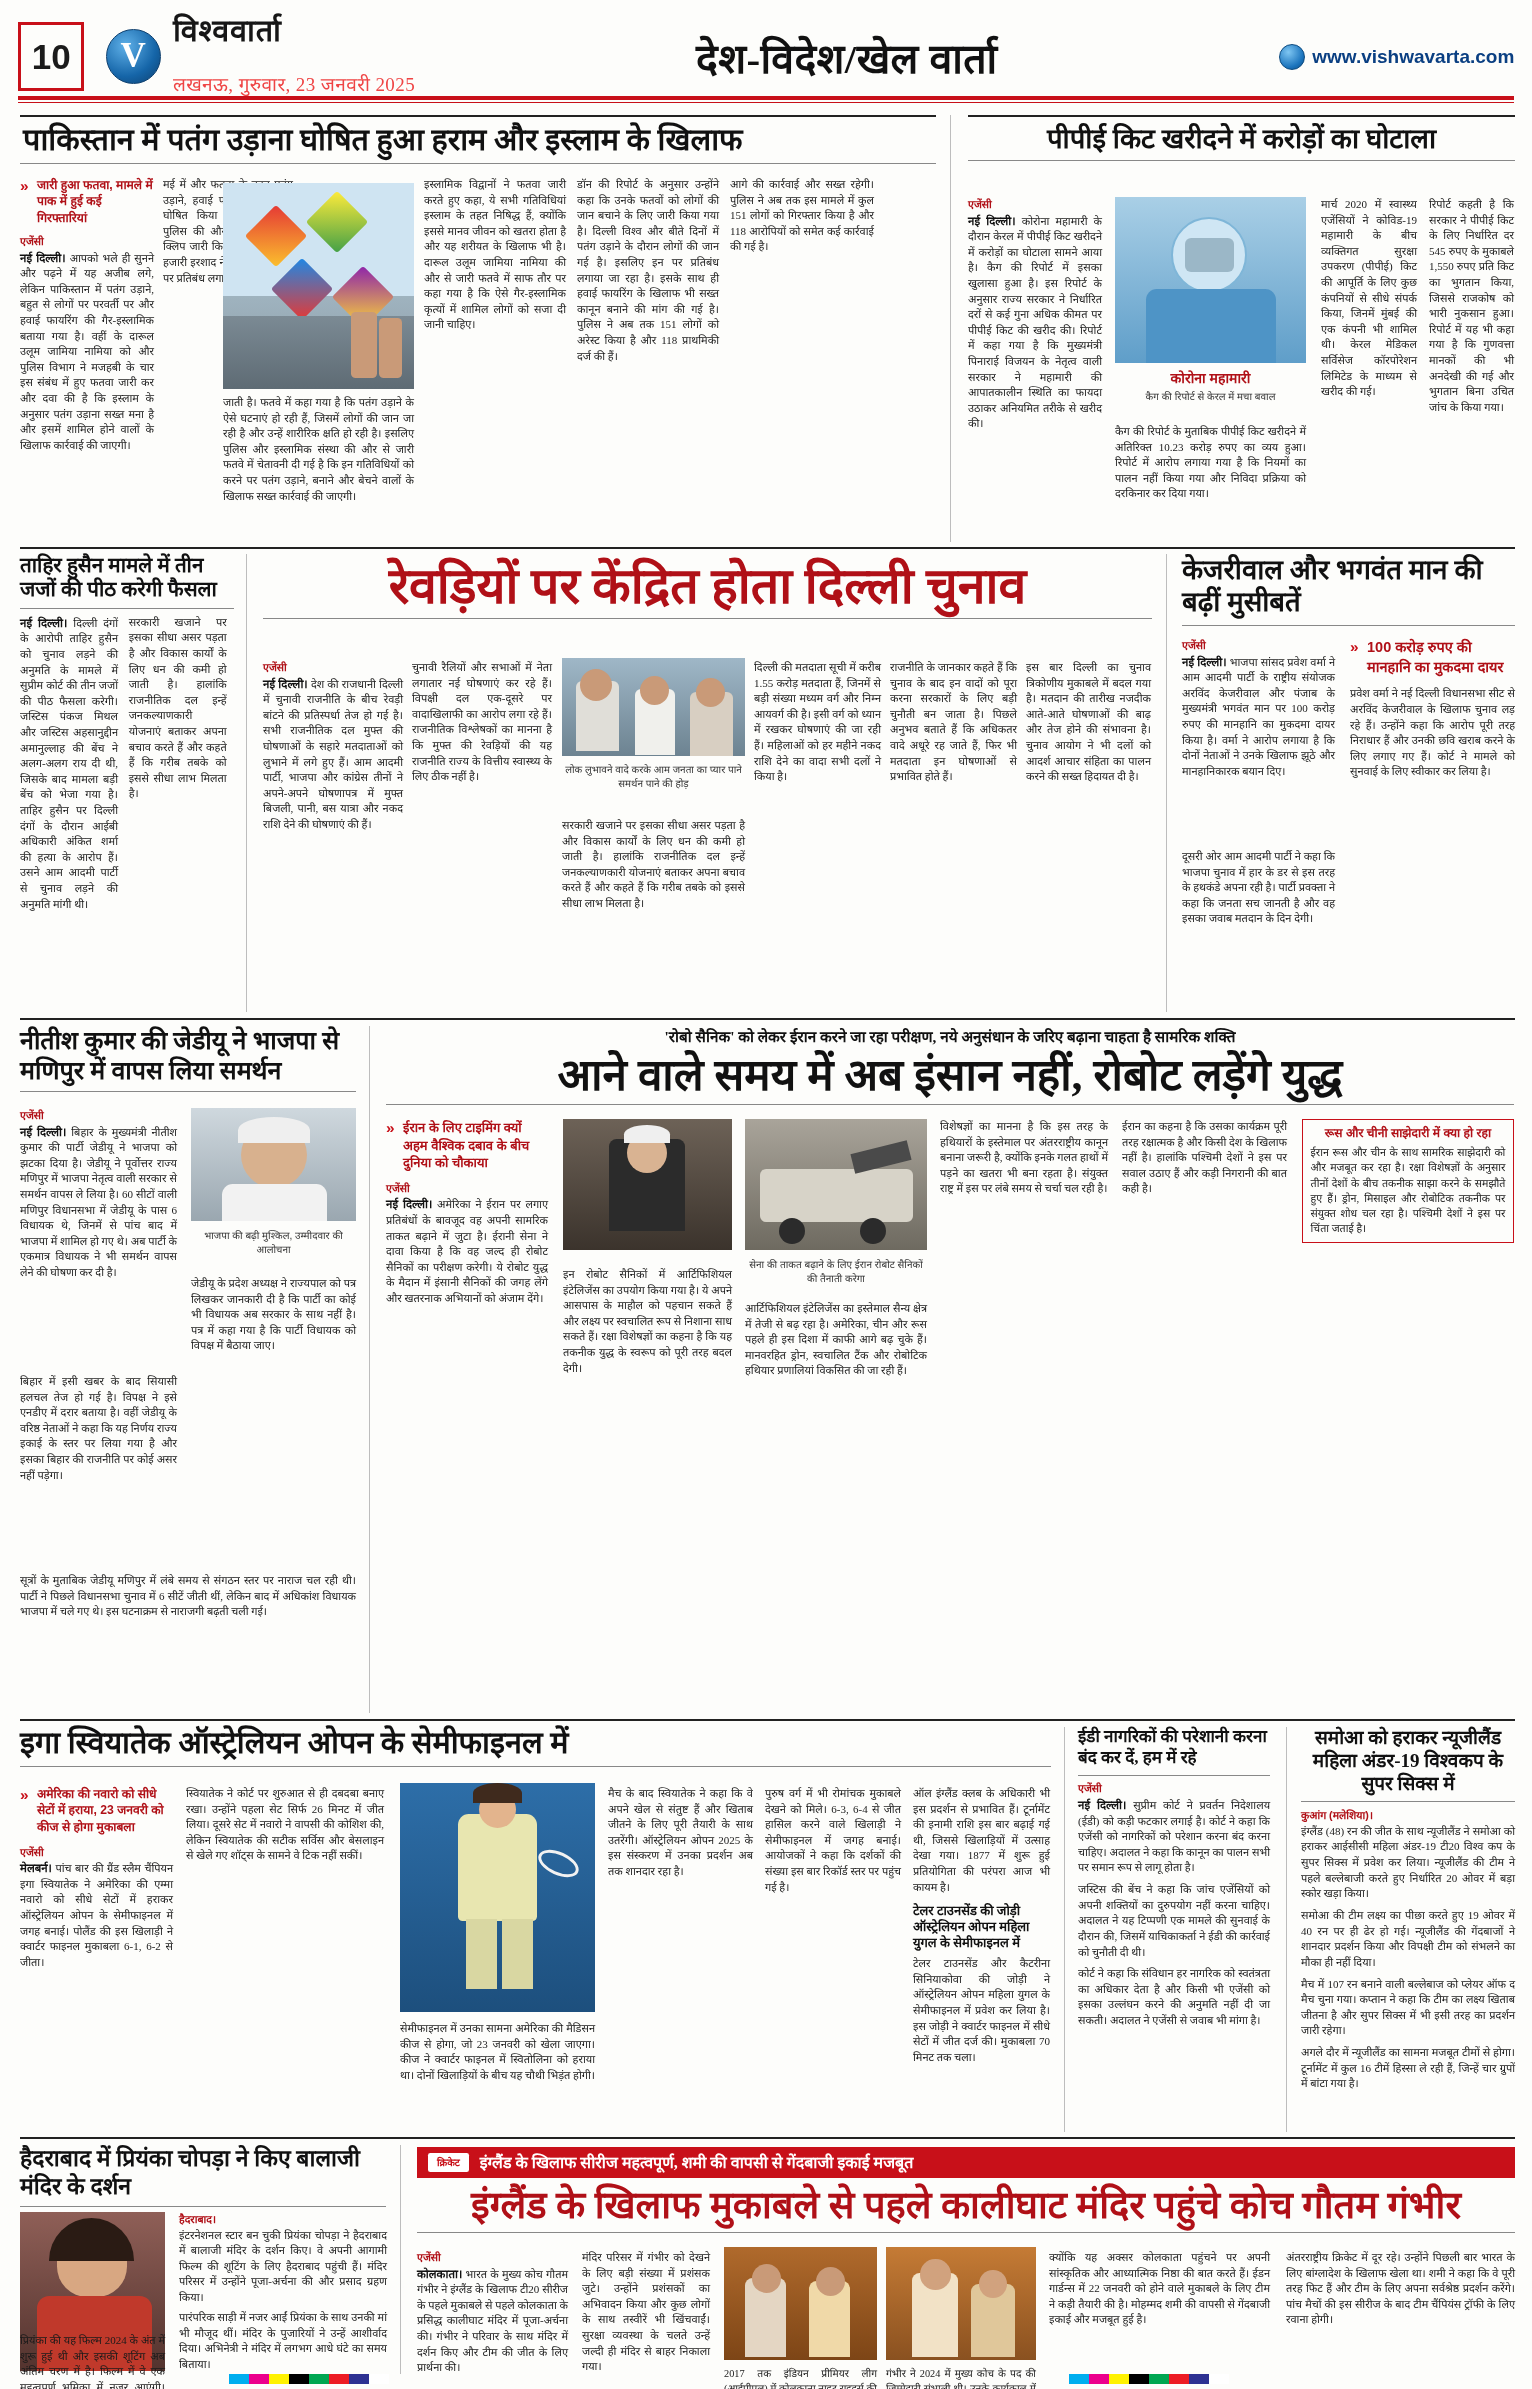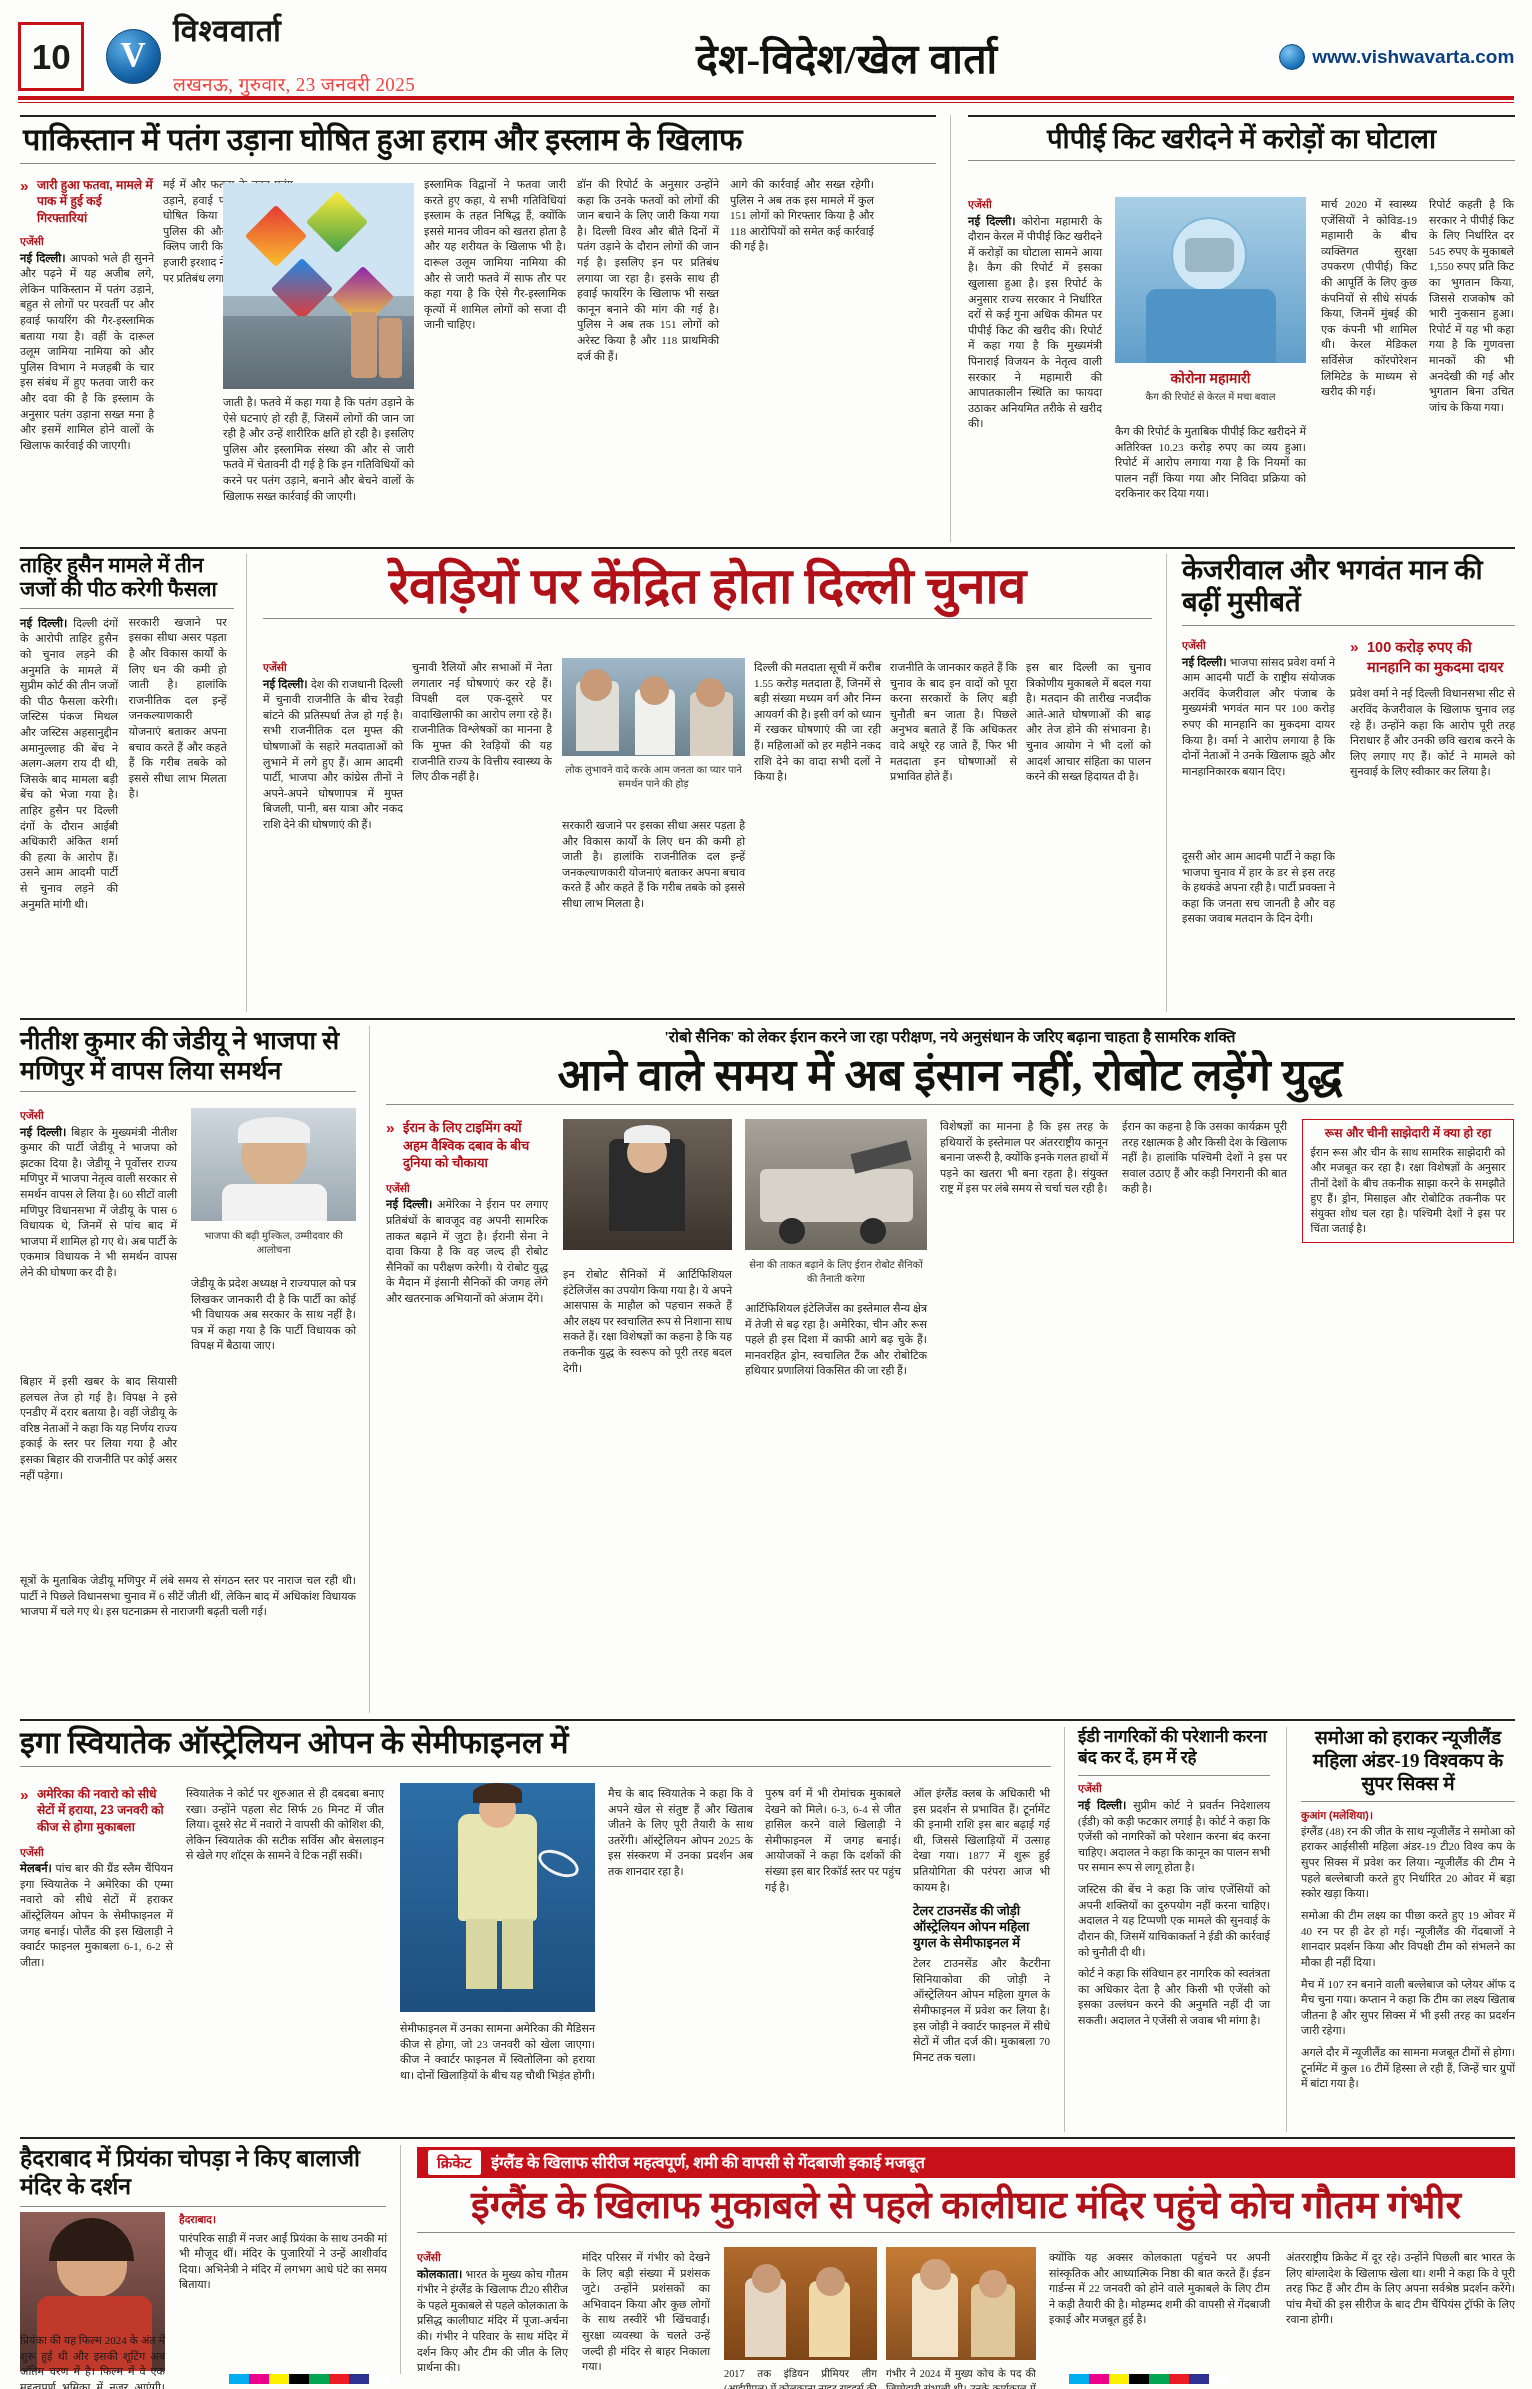--- a/index.html
+++ b/index.html
@@ -99,21 +99,21 @@
   .boxnote .t {
     color:#b01017; font-weight:bold; font-size:12.2px; text-align:center;
     font-family:"Liberation Sans", sans-serif; line-height:1.25; margin-bottom:3.8px;
   }
   .band {
     background:#c81019; color:#fff; font-weight:bold;
     display:flex; align-items:center; gap:10.7px; padding:0 10.7px;
     font-size:17px;
   }
   .band .tag {
-    background:#fff; color:#c81019; font-size:15px; padding:2.3px 9.2px; border-radius:2.3px;
+    background:#fff; color:#c81019; font-size:10px; padding:2.3px 9.2px; border-radius:2.3px;
   }
   .cmyk { position:absolute; display:flex; }
   .cmyk i { display:block; width:20px; height:10px; }
   .kite-photo {
     background:linear-gradient(#cfe4f2 0%, #cfe4f2 55%, #9fb3bf 55%, #8a9aa5 100%);
   }
   .kite {
     position:absolute; width:44px; height:44px; transform:rotate(45deg);
     border-radius:3.1px;
   }
@@ -421,20 +421,21 @@
     <div class="hl" style="font-size:23px;line-height:1.2;">हैदराबाद में प्रियंका चोपड़ा ने किए बालाजी मंदिर के दर्शन</div>
     <div class="hrule" style="width:100%;height:0.8px;background:#888;margin-top:6.1px;"></div>
   </div>
   <div class="ph" style="position:absolute;left:20px;top:2212px;width:145px;height:159px;background:linear-gradient(#8f5f57,#53332e);">
     <div style="position:absolute;left:37px;top:12.2px;width:70px;height:73px;border-radius:35px 35px 30.5px 30.5px;background:#d8a782;"></div>
     <div style="position:absolute;left:29px;top:6.1px;width:85px;height:43px;border-radius:43px 43px 0 0;background:#2a1b14;"></div>
     <div style="position:absolute;left:17px;top:84px;width:115px;height:75px;background:#c0392b;border-radius:12.2px 12.2px 0 0;"></div>
   </div>
   <div style="position:absolute;left:179px;top:2212px;width:208px;">
     <div class="byline">हैदराबाद।</div>
+    <div class="body">इंटरनेशनल स्टार बन चुकी प्रियंका चोपड़ा ने हैदराबाद में बालाजी मंदिर के दर्शन किए। वे अपनी आगामी फिल्म की शूटिंग के लिए हैदराबाद पहुंची हैं। मंदिर परिसर में उन्होंने पूजा-अर्चना की और प्रसाद ग्रहण किया।</div>
     <div class="body" style="margin-top:4.6px;">पारंपरिक साड़ी में नजर आईं प्रियंका के साथ उनकी मां भी मौजूद थीं। मंदिर के पुजारियों ने उन्हें आशीर्वाद दिया। अभिनेत्री ने मंदिर में लगभग आधे घंटे का समय बिताया।</div>
   </div>
   <div style="position:absolute;left:20px;top:2333px;width:145px;">
     <div class="body">प्रियंका की यह फिल्म 2024 के अंत में शुरू हुई थी और इसकी शूटिंग अब अंतिम चरण में है। फिल्म में वे एक महत्वपूर्ण भूमिका में नजर आएंगी। निर्देशक ने बताया कि शूटिंग जल्द पूरी हो जाएगी।</div>
   </div>
   <div class="vrule" style="position:absolute;left:400px;top:2145px;height:229px;"></div>
 
   <div class="band" style="position:absolute;left:417px;top:2147px;width:1098px;height:30.5px;">
     <span class="tag">क्रिकेट</span>
     <span style="font-size:16px;">इंग्लैंड के खिलाफ सीरीज महत्वपूर्ण, शमी की वापसी से गेंदबाजी इकाई मजबूत</span>

